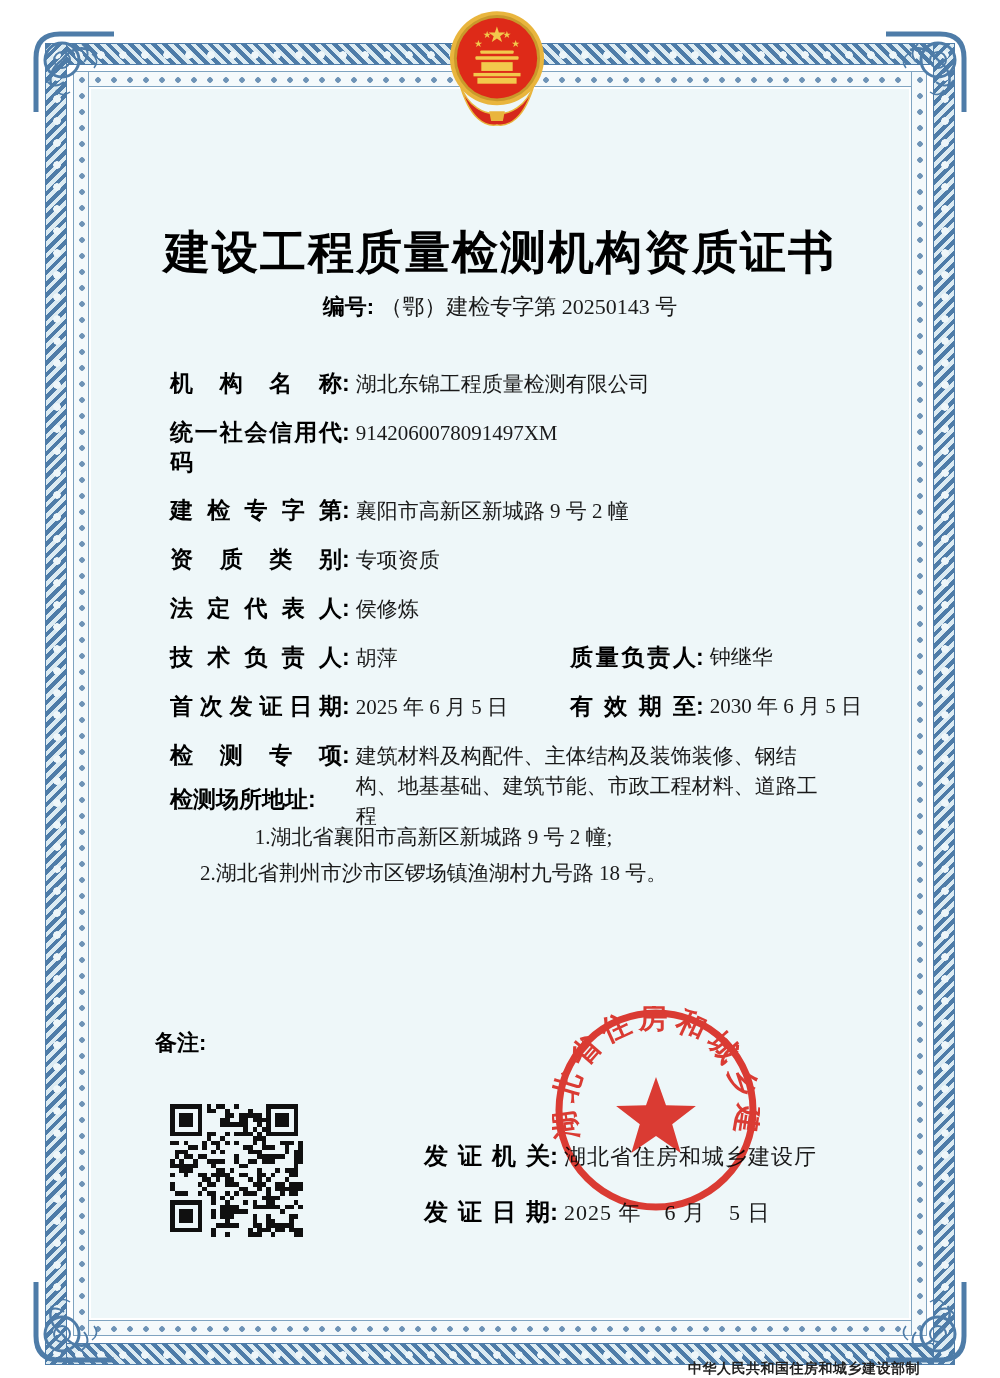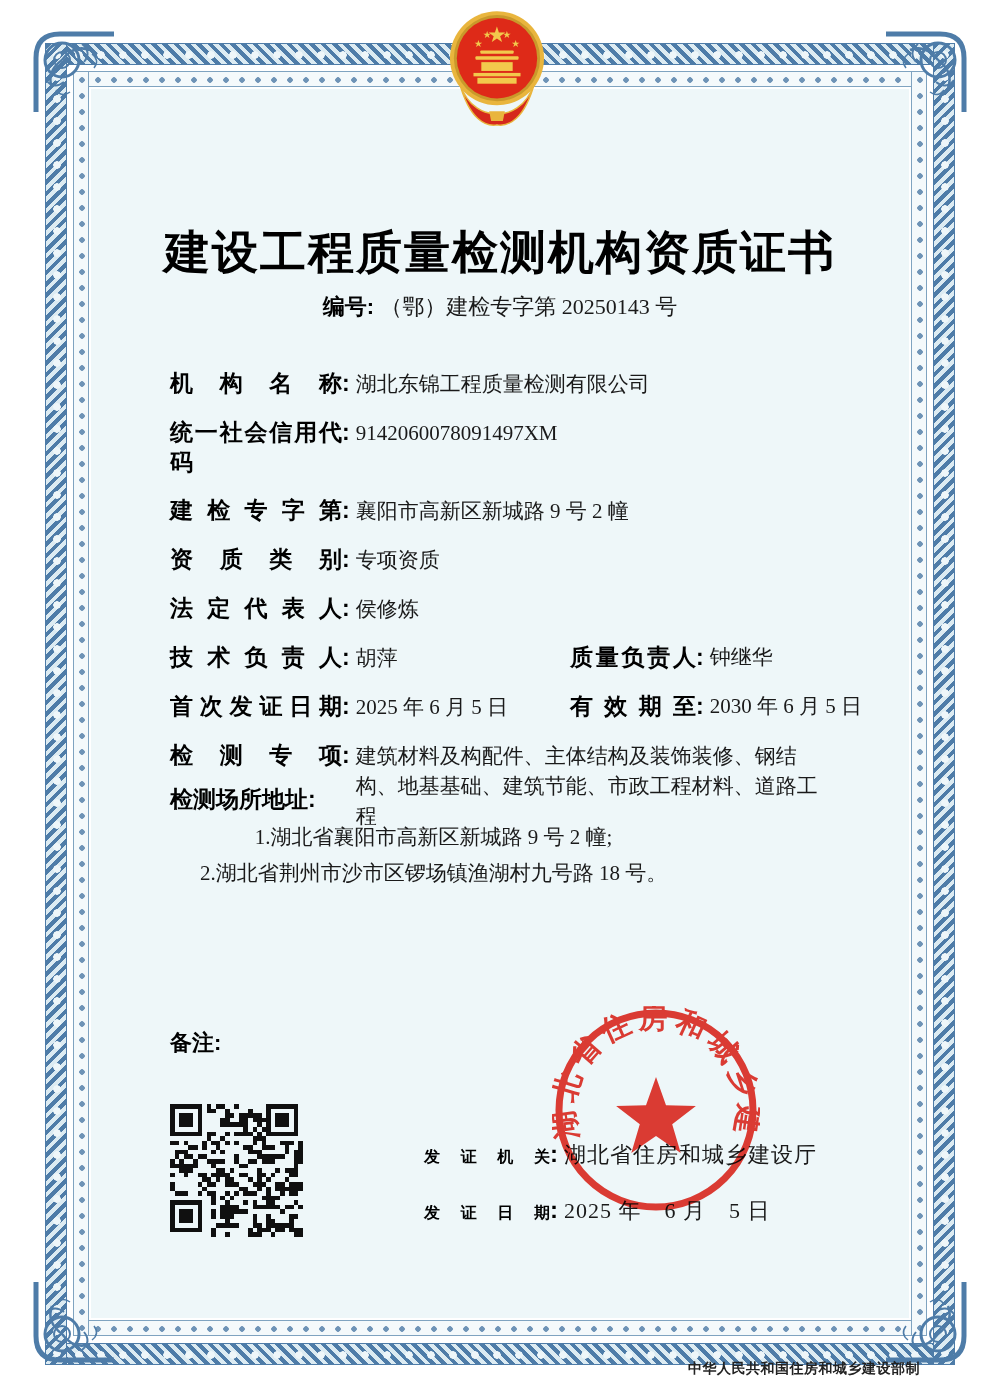--- a/index.html
+++ b/index.html
@@ -60,28 +60,28 @@
   .jlabel{display:inline-block;width:172px;flex:none;font-size:23px;font-weight:700;color:#000;
           text-align:justify;text-align-last:justify;}
   .jlabel2{display:inline-block;width:126px;flex:none;font-size:23px;font-weight:800;color:#000;
           text-align:justify;text-align-last:justify;}
   .colon{font-size:23px;font-weight:800;color:#000;margin-right:6px;}
   .fval{font-size:21px;}
   .spec-val{width:482px;line-height:30px;}
   .sites{position:absolute;left:170px;top:784px;z-index:4;}
   .sites .hd{font-size:23px;font-weight:700;color:#000;}
   .sites .it{margin-left:30px;margin-top:8px;font-size:21px;line-height:28px;text-align:center;}
-  .remark{position:absolute;left:170px;top:1028px;z-index:4;display:flex;align-items:baseline;justify-content:flex-end;}
+  .remark{position:absolute;left:155px;top:1028px;z-index:4;display:flex;align-items:baseline;justify-content:flex-end;}
   .remark .hd{font-size:22px;font-weight:800;color:#000;margin-right:8px;flex:none;}
   .remark .val{font-size:22px;font-weight:700;font-family:"Liberation Sans",sans-serif;color:#000;}
   .qr{position:absolute;left:170px;top:1104px;width:133px;height:133px;z-index:4;}
   .issue-row{position:absolute;left:424px;z-index:4;display:flex;align-items:baseline;}
   .ir1{top:1140px;}
   .ir2{top:1196px;}
-  .issue-row .jlabel2{width:126px;font-size:16px;}
+  .issue-row .jlabel2{width:126px;font-size:24px;}
   .issue-row .colon{font-size:24px;}
   .issue-row .val{font-size:22px;letter-spacing:1px;}
   .stamp{position:absolute;left:552px;top:1006px;width:208px;height:208px;z-index:6;
          opacity:.9;mix-blend-mode:multiply;}
   .footer-text{position:absolute;left:688px;top:1360px;font-size:14px;color:#222;
          letter-spacing:.5px;z-index:4;font-weight:600;}
 </style>
 </head>
 <body>
 

